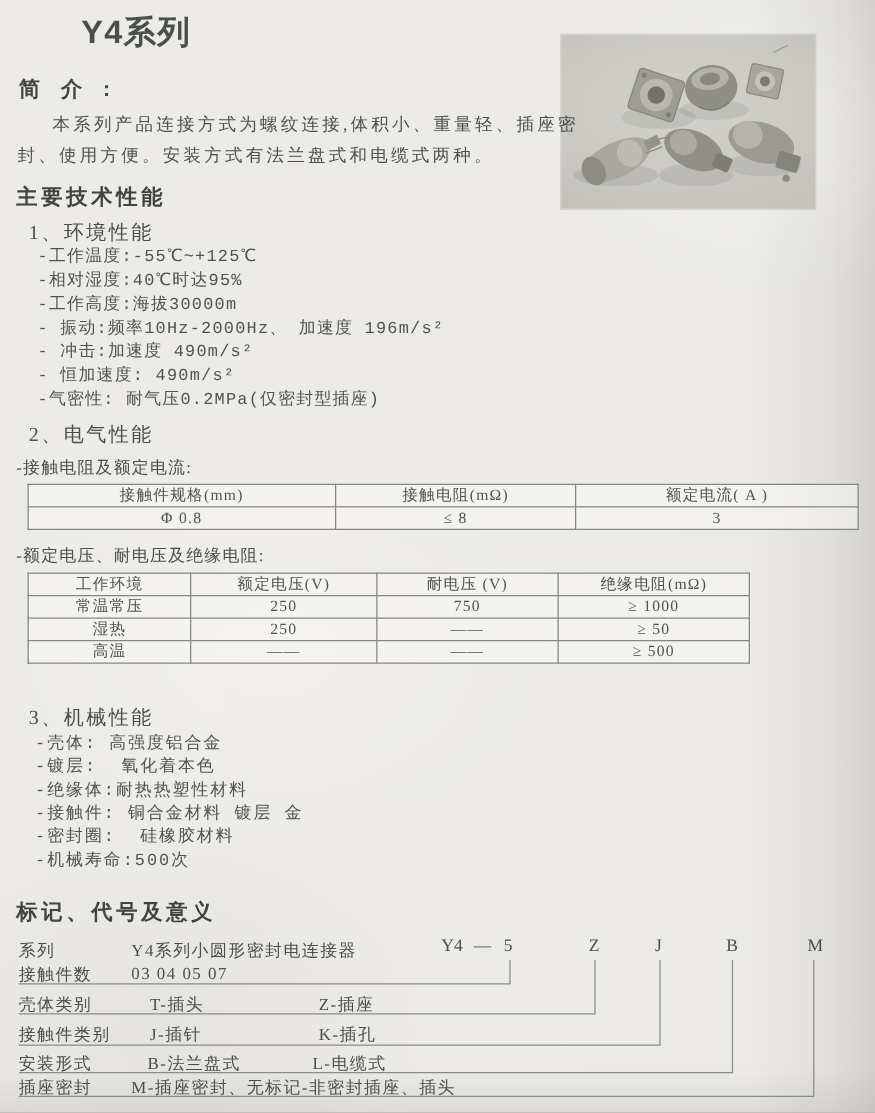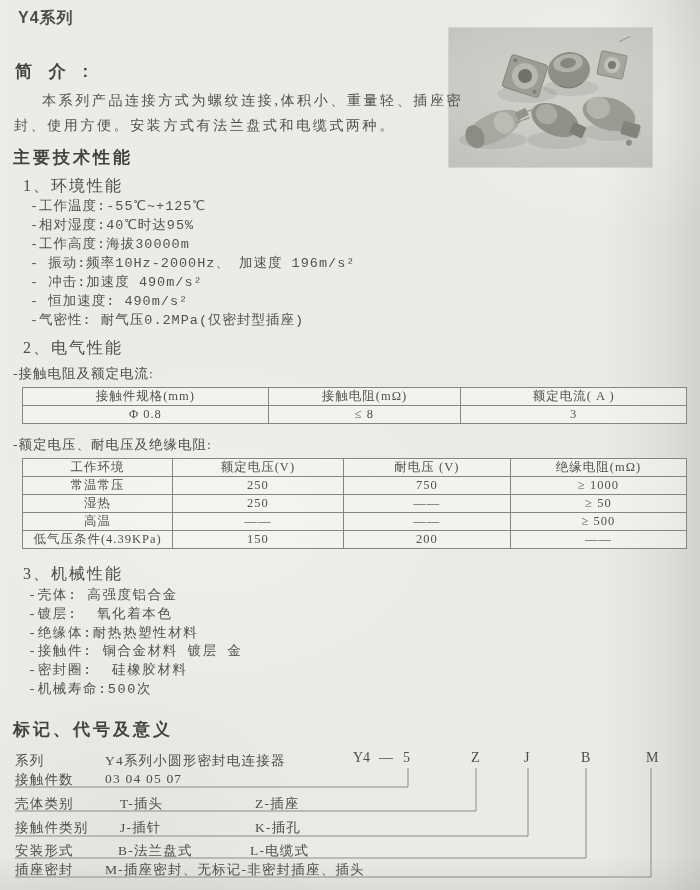--- a/index.html
+++ b/index.html
@@ -13,21 +13,21 @@
     background:
       radial-gradient(260px 180px at 610px 110px, rgba(255,255,255,0.30), transparent 70%),
       radial-gradient(340px 240px at 220px 520px, rgba(255,255,255,0.22), transparent 72%),
       radial-gradient(300px 220px at 120px 830px, rgba(130,128,120,0.07), transparent 75%),
       linear-gradient(to bottom, rgba(255,255,255,0) 96%, rgba(110,108,102,0.12) 100%),
       linear-gradient(to right, #edebe7 0%, #ebeae6 86%, #e0deda 95%, #d3d1cc 100%);
   }
   .abs { position:absolute; }
   .t-title {
     font-family:"Liberation Sans","DejaVu Sans",sans-serif;
-    font-weight:bold; font-size:16px; letter-spacing:1px; color:#49504a;
+    font-weight:bold; font-size:26px; letter-spacing:1px; color:#49504a;margin-left:47px;
   }
   .t-h2 {
     font-family:"Liberation Sans","DejaVu Sans",sans-serif;
     font-weight:bold; font-size:17px; letter-spacing:3px; color:#3f443f;
   }
   .t-h3 { font-size:16px; letter-spacing:2px; color:#4b4e4a;margin-left:10px; }
   .t-body { font-size:13.5px; letter-spacing:1px; color:#515350; }
   .t-note { font-size:13.5px; letter-spacing:1px; color:#4b4e4a; }
   .intro-para {
     font-size:14px; line-height:25px; letter-spacing:2.6px;
@@ -143,21 +143,21 @@
     <tr>
       <td>Φ 0.8</td>
       <td>≤ 8</td>
       <td>3</td>
     </tr>
   </tbody>
     </table>
 
   <div class="abs t-note" style="left:13px;top:436px;">-额定电压、耐电压及绝缘电阻:</div>
 
-  <table class="tbl" style="left:22px;top:458px;width:665px;padding-left:23px;">
+  <table class="tbl" style="left:22px;top:458px;width:578px;padding-left:23px;">
     <colgroup>
         <col style="width:22.6%">
         <col style="width:25.7%">
         <col style="width:25.2%">
         <col style="width:26.5%">
       </colgroup>
     <tbody>
         <tr>
       <th>工作环境</th>
       <th>额定电压(V)</th>
@@ -175,26 +175,20 @@
       <td>250</td>
       <td>——</td>
       <td>≥ 50</td>
     </tr>
     <tr>
       <td>高温</td>
       <td>——</td>
       <td>——</td>
       <td>≥ 500</td>
     </tr>
-    <tr>
-      <td>低气压条件(4.39KPa)</td>
-      <td>150</td>
-      <td>200</td>
-      <td>——</td>
-    </tr>
   </tbody>
     </table>
 
   <div class="abs t-h3" style="left:13px;top:564px;">3、机械性能</div>
   <div class="abs t-body mech" style="left:28px;top:587px;">
     <div class="list-item">-壳体: 高强度铝合金</div>
     <div class="list-item">-镀层:  氧化着本色</div>
     <div class="list-item">-绝缘体:耐热热塑性材料</div>
     <div class="list-item">-接触件: 铜合金材料 镀层 金</div>
     <div class="list-item">-密封圈:  硅橡胶材料</div>

